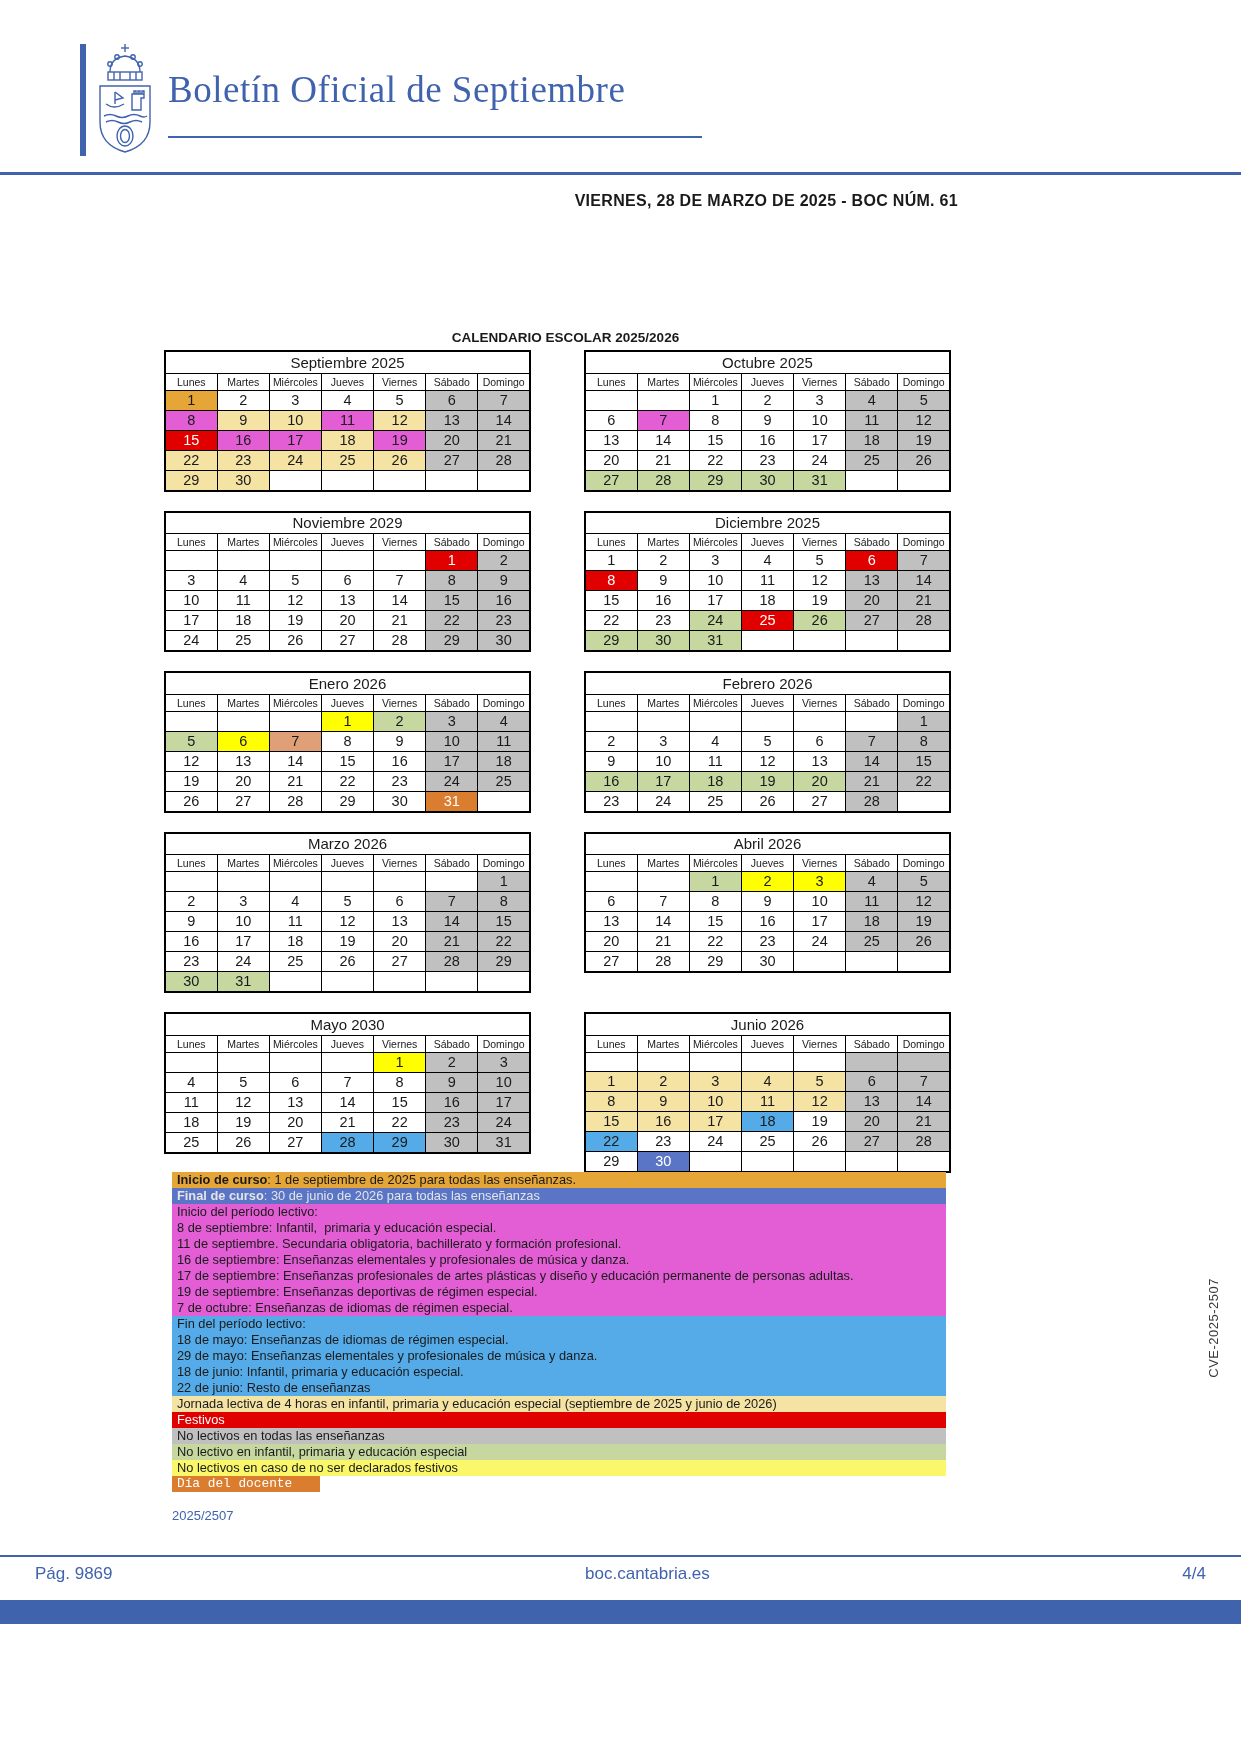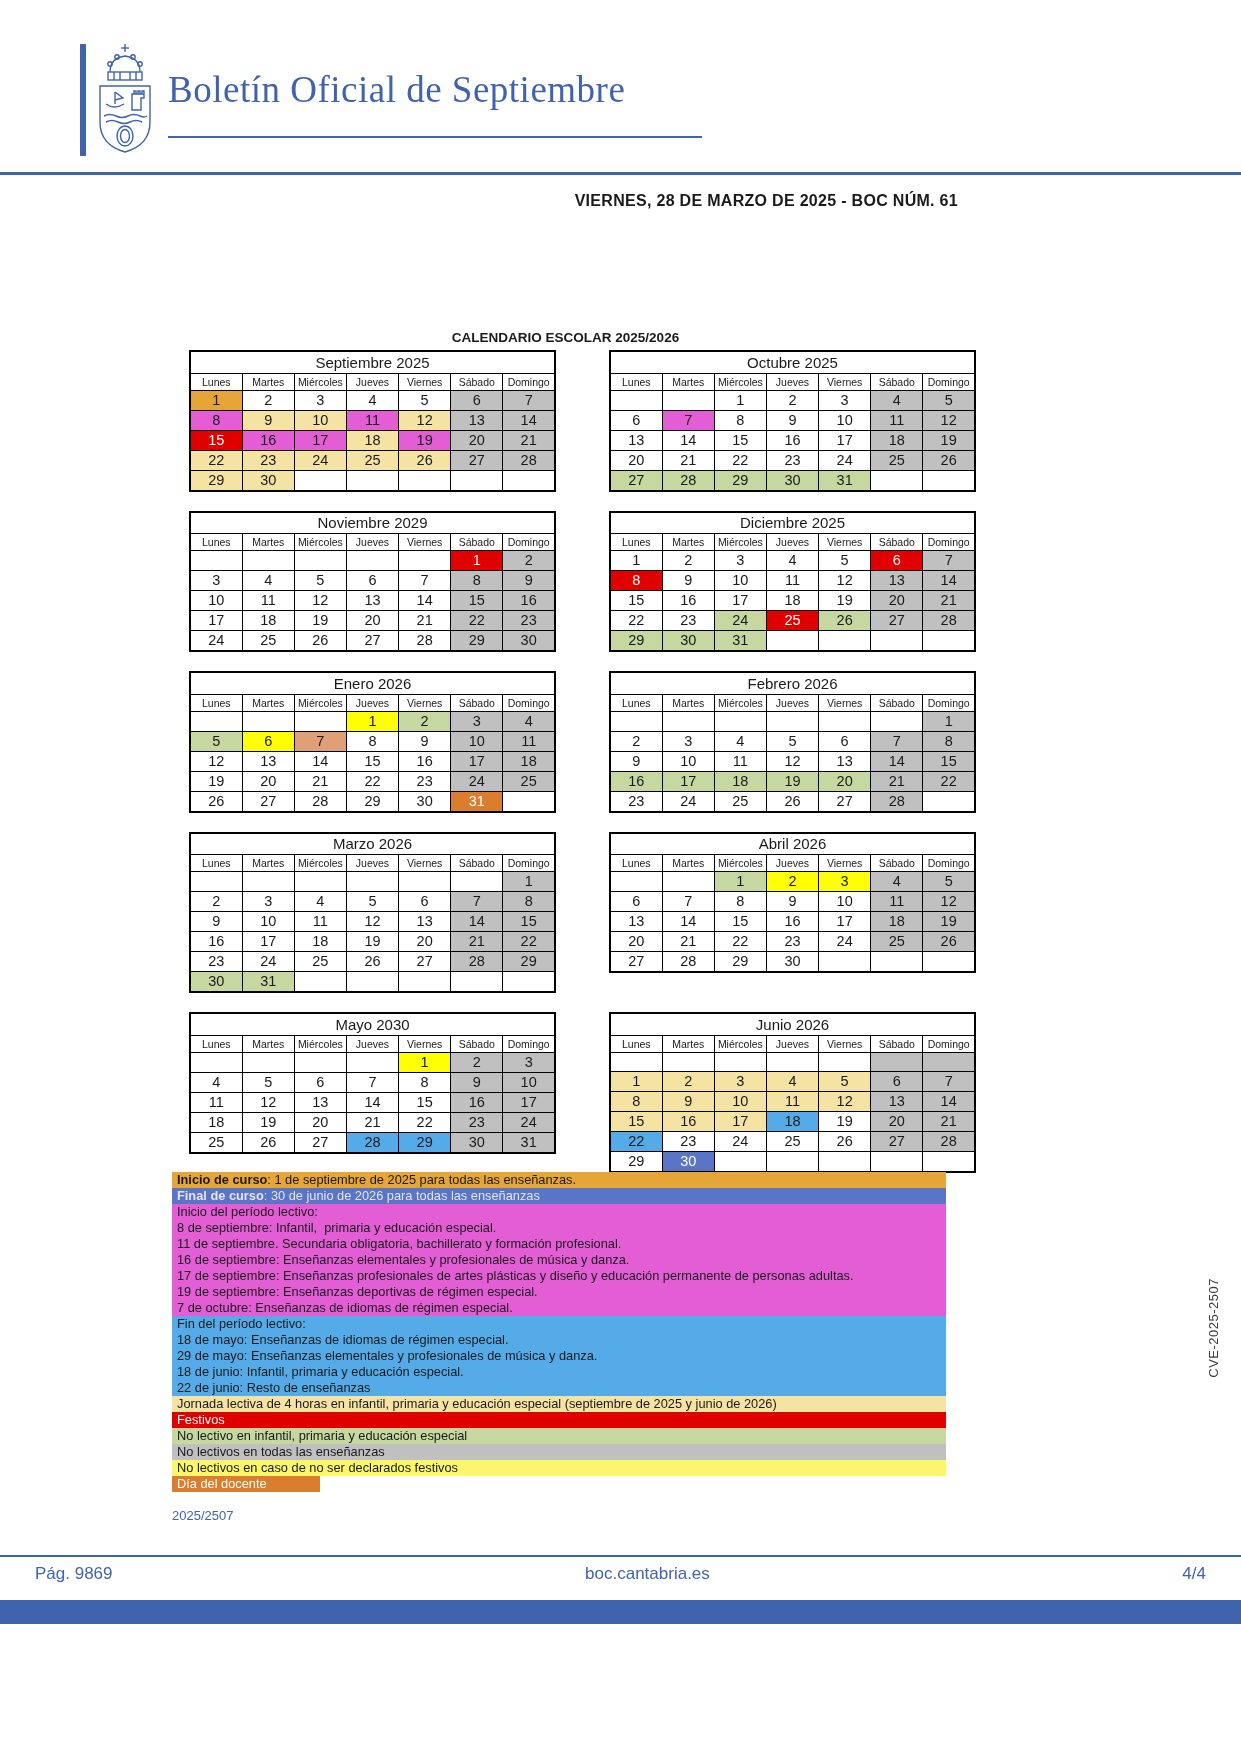--- a/index.html
+++ b/index.html
@@ -12,21 +12,21 @@
   
   .logo-bar{position:absolute; left:80px; top:44px; width:6px; height:112px; background:var(--brand);}
   .coat{position:absolute; left:94px; top:42px;}
   .masthead-title{position:absolute; left:168px; top:68px; font-family:"Liberation Serif", serif; font-size:37px; color:var(--brand); letter-spacing:0.5px; white-space:nowrap;}
   .masthead-underline{position:absolute; left:168px; top:136px; width:534px; height:1.5px; background:var(--brand);}
   .header-rule{position:absolute; left:0; top:172px; width:1241px; height:3px; background:var(--brand);}
   .date-line{position:absolute; left:0; top:192px; width:958px; text-align:right; font-size:16px; font-weight:bold; letter-spacing:0.3px;}
 
   
   .cal-title{position:absolute; left:172px; top:330px; width:787px; text-align:center; font-size:13.5px; font-weight:bold;}
-  .months-grid{position:absolute; left:189px; top:350px; width:944px; display:grid; grid-template-columns:367px 367px; column-gap:53px; row-gap:19px; align-items:start;}
+  .months-grid{position:absolute; left:164px; top:350px; width:944px; display:grid; grid-template-columns:367px 367px; column-gap:53px; row-gap:19px; align-items:start;}
   table.month{width:367px; border-collapse:collapse; table-layout:fixed; border:2px solid #000; background:#fff;}
   table.month th, table.month td{border:1.5px solid #000; text-align:center; overflow:hidden; font-weight:normal;}
   th.month-title{font-size:15px; height:22px;}
   th.dow{font-size:10.5px; height:17px;}
   td.day{font-size:14.5px; height:19px; line-height:19px;}
 
   
   .legend{position:absolute; left:172px; top:1172px; width:774px;}
   .legend-block{width:100%;}
   .legend-block.narrow{width:148px;}
@@ -736,30 +736,30 @@
         <div class="legend-line">29 de mayo: Enseñanzas elementales y profesionales de música y danza.</div>
         <div class="legend-line">18 de junio: Infantil, primaria y educación especial.</div>
         <div class="legend-line">22 de junio: Resto de enseñanzas</div>
       </div>
       <div class="legend-block" style="background: rgb(245, 227, 163);">
         <div class="legend-line">Jornada lectiva de 4 horas en infantil, primaria y educación especial (septiembre de 2025 y junio de 2026)</div>
       </div>
       <div class="legend-block" style="background: rgb(224, 0, 0); color: rgb(255, 255, 255);">
         <div class="legend-line">Festivos</div>
       </div>
+      <div class="legend-block" style="background: rgb(192, 192, 192);">
+        <div class="legend-line">No lectivos en todas las enseñanzas</div>
+      </div>
       <div class="legend-block" style="background: rgb(198, 216, 159);">
         <div class="legend-line">No lectivo en infantil, primaria y educación especial</div>
       </div>
-      <div class="legend-block" style="background: rgb(192, 192, 192);">
-        <div class="legend-line">No lectivos en todas las enseñanzas</div>
-      </div>
       <div class="legend-block" style="background: rgb(250, 248, 106);">
         <div class="legend-line">No lectivos en caso de no ser declarados festivos</div>
       </div>
-      <div class="legend-block narrow" style="background: rgb(219, 125, 47); color: rgb(255, 255, 255);">
+      <div class="legend-block narrow" style="background: rgb(219, 125, 47); color: rgb(255, 255, 255); font-family: Liberation Mono, monospace;">
         <div class="legend-line">Día del docente</div>
       </div>
     </div>
 
   <div class="doc-number">2025/2507</div>
   <div class="cve">CVE-2025-2507</div>
 
   <div class="footer-rule"></div>
   <div class="footer-text">
     <span>Pág. 9869</span>

